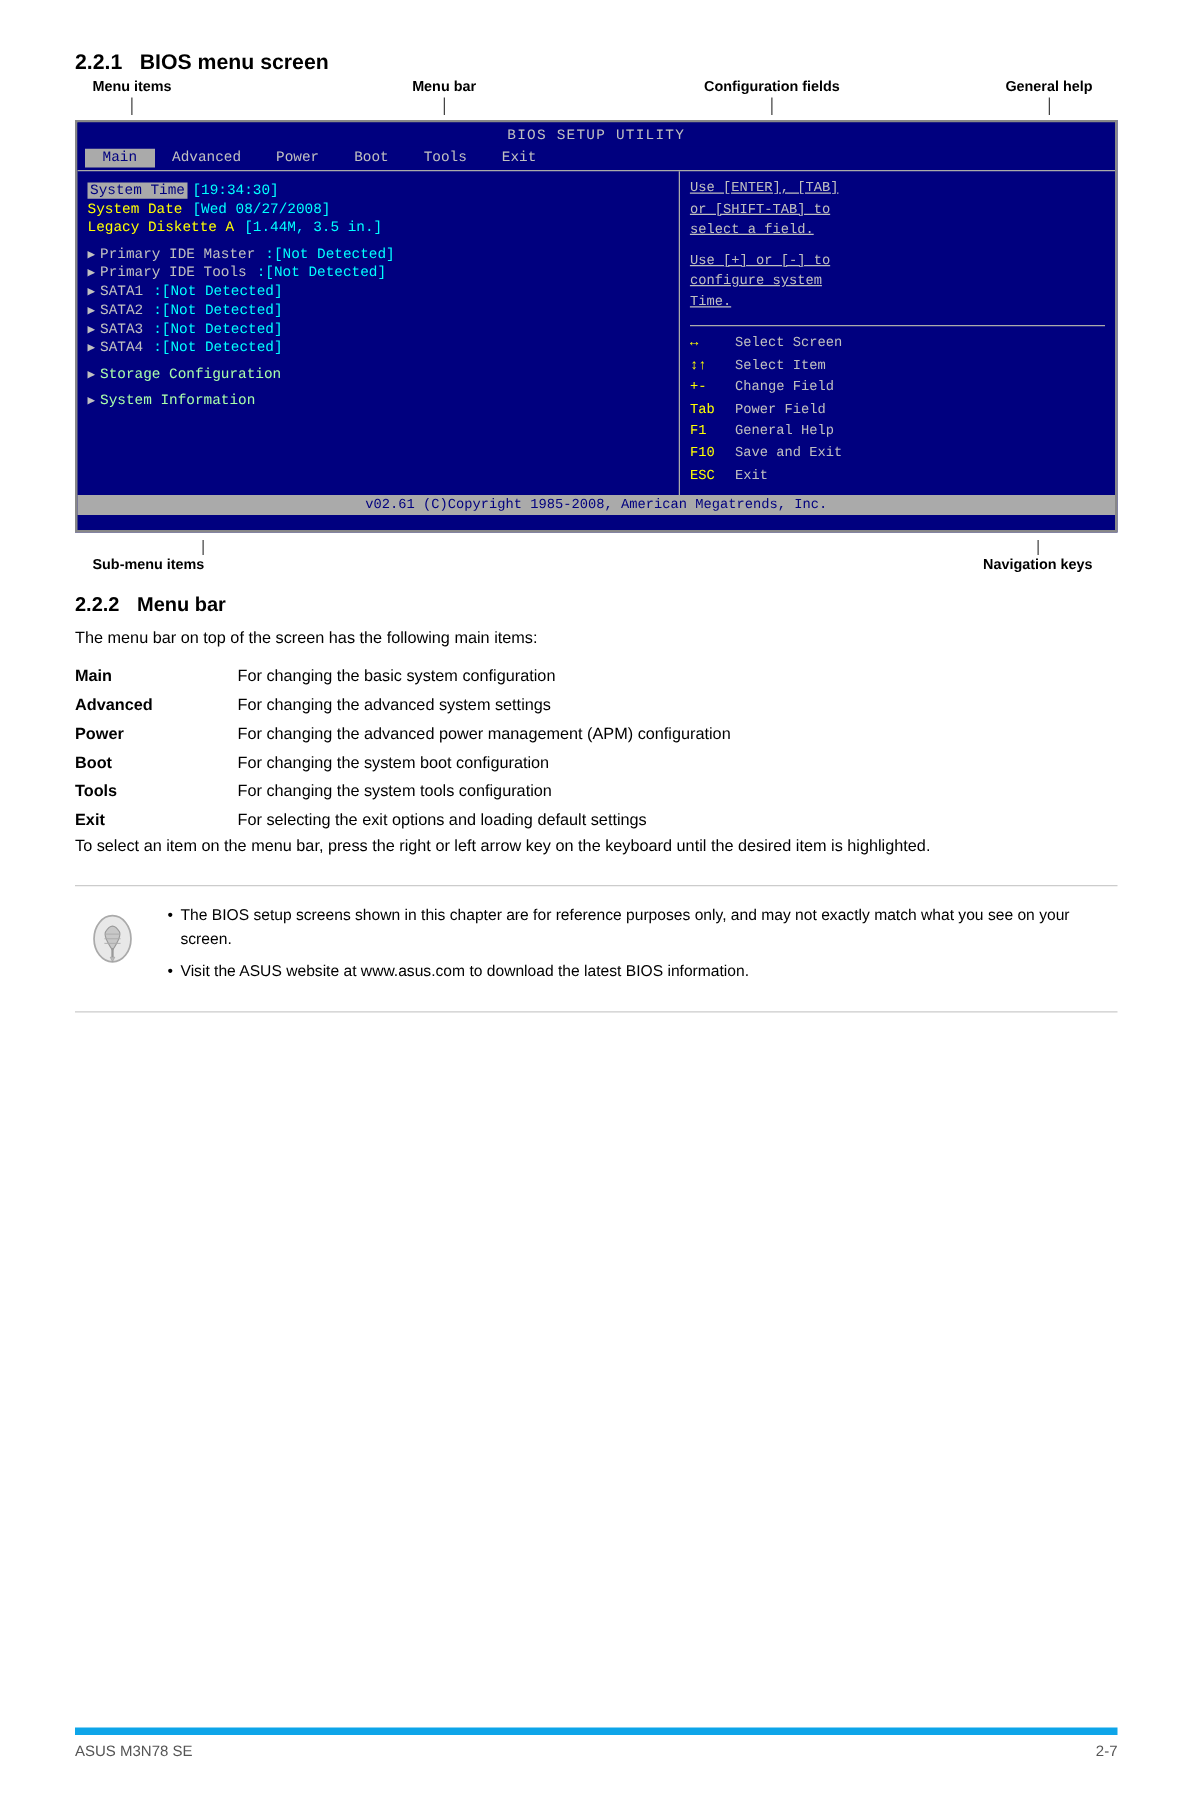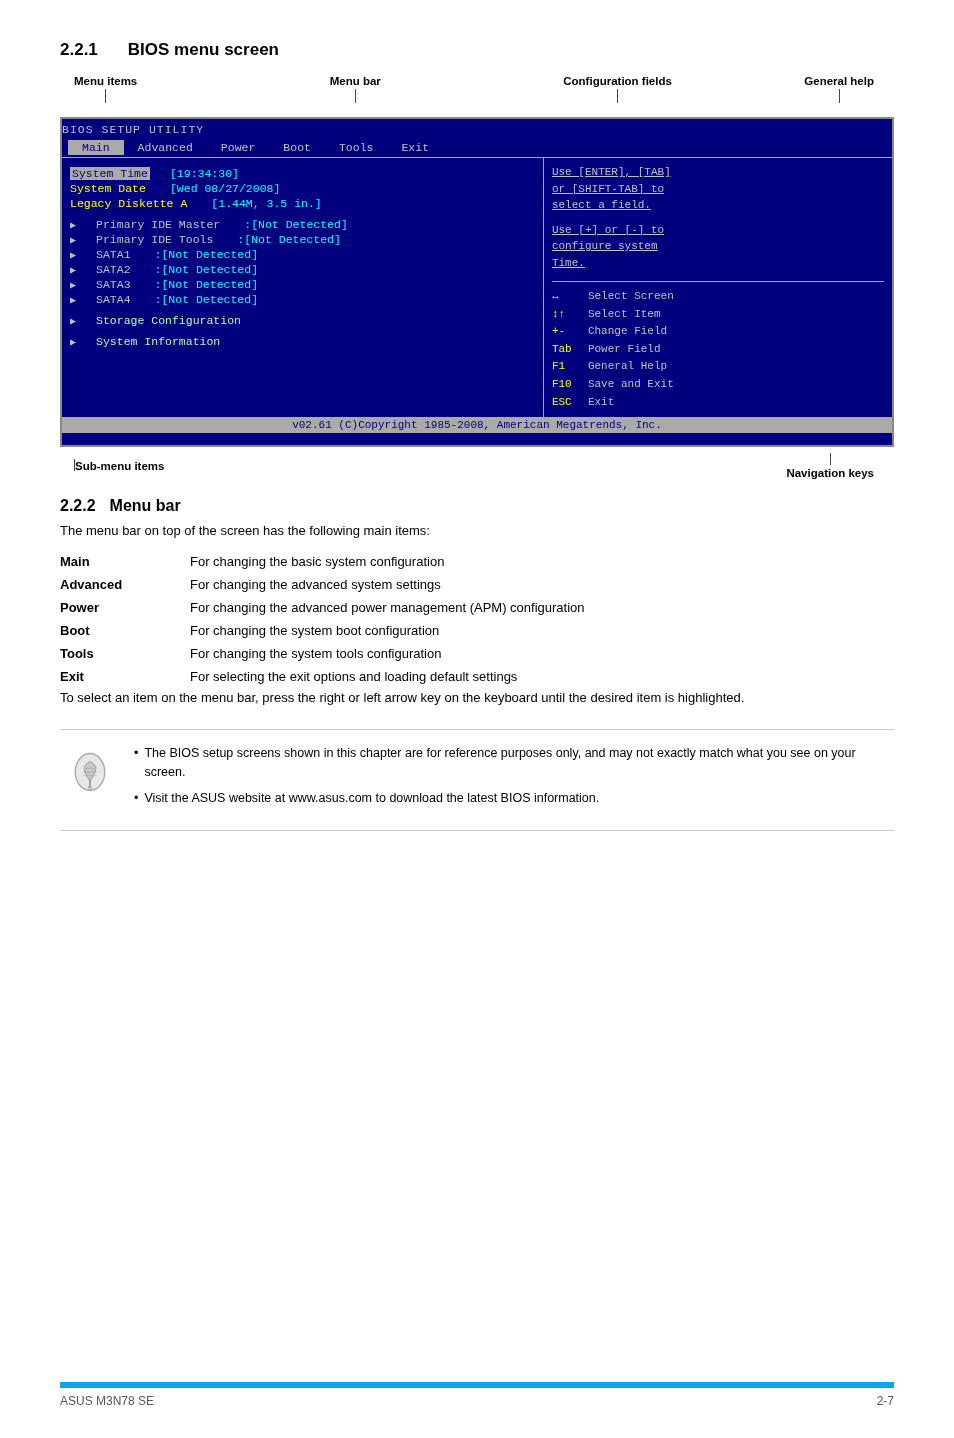--- a/index.html
+++ b/index.html
@@ -22,20 +22,21 @@
       border: 2px solid #888;
       width: 100%;
       min-height: 330px;
       position: relative;
       padding: 0;
     }
 
     .bios-titlebar {
       background: #00007f;
       color: #c0c0c0;
+      text-align: center;
       padding: 4px 0 2px;
       font-size: 11.5px;
       letter-spacing: 1px;
     }
 
     .bios-menubar {
       background: #00007f;
       display: flex;
       gap: 0;
       padding: 2px 6px;
@@ -77,21 +78,21 @@
       color: #00007f;
       display: inline-block;
       padding: 0 2px;
     }
 
     .bios-item {
       color: #c0c0c0;
       padding: 1px 0;
       display: flex;
       align-items: center;
-      gap: 20px;
+      gap: 4px;
     }
 
     .bios-item .arrow {
       color: #c0c0c0;
       font-size: 10px;
     }
 
     .bios-item .value {
       color: #00ffff;
     }
@@ -215,28 +216,28 @@
       padding-top: 6px;
     }
 
     .bios-submenu {
       color: #aaffaa;
     }
   </style>
 </head>
 <body>
 
-<div style="display:flex;align-items:center;gap:30px;margin-bottom:15px;">
+<div style="display:flex;align-items:center;gap:14px;margin-bottom:4px;">
   <span style="font-size:17px;font-weight:bold;">2.2.1</span>
   <span style="font-size:17px;font-weight:bold;">BIOS menu screen</span>
 </div>
 
 <div style="position:relative;margin-bottom:8px;">
 
-  <div style="display:flex;justify-content:space-between;align-items:flex-end;margin-bottom:0;padding:0 20px 14px 14px;">
+  <div style="display:flex;justify-content:space-between;align-items:flex-end;margin-bottom:0;padding:0 20px 4px 14px;">
     <div style="display:flex;flex-direction:column;align-items:center;">
       <span style="font-size:11.5px;font-weight:bold;">Menu items</span>
       <div style="width:1px;height:14px;background:#444;margin-top:2px;"></div>
     </div>
     <div style="display:flex;flex-direction:column;align-items:center;margin-left:60px;">
       <span style="font-size:11.5px;font-weight:bold;">Menu bar</span>
       <div style="width:1px;height:14px;background:#444;margin-top:2px;"></div>
     </div>
     <div style="display:flex;flex-direction:column;align-items:center;margin-left:50px;">
       <span style="font-size:11.5px;font-weight:bold;">Configuration fields</span>
@@ -364,21 +365,21 @@
         </div>
       </div>
     </div>
 
     <div class="bios-footer">
       <span>v02.61  (C)Copyright 1985-2008, American Megatrends, Inc.</span>
     </div>
   </div>
 
   <div style="display:flex;justify-content:space-between;margin-top:6px;padding:0 20px 0 14px;">
-    <div style="display:flex;flex-direction:row;align-items:center;">
+    <div style="display:flex;flex-direction:column;align-items:flex-end;">
       <div style="width:1px;height:12px;background:#444;margin-bottom:2px;"></div>
       <span style="font-size:11.5px;font-weight:bold;">Sub-menu items</span>
     </div>
     <div style="display:flex;flex-direction:column;align-items:center;">
       <div style="width:1px;height:12px;background:#444;margin-bottom:2px;"></div>
       <span style="font-size:11.5px;font-weight:bold;">Navigation keys</span>
     </div>
   </div>
 </div>
 

